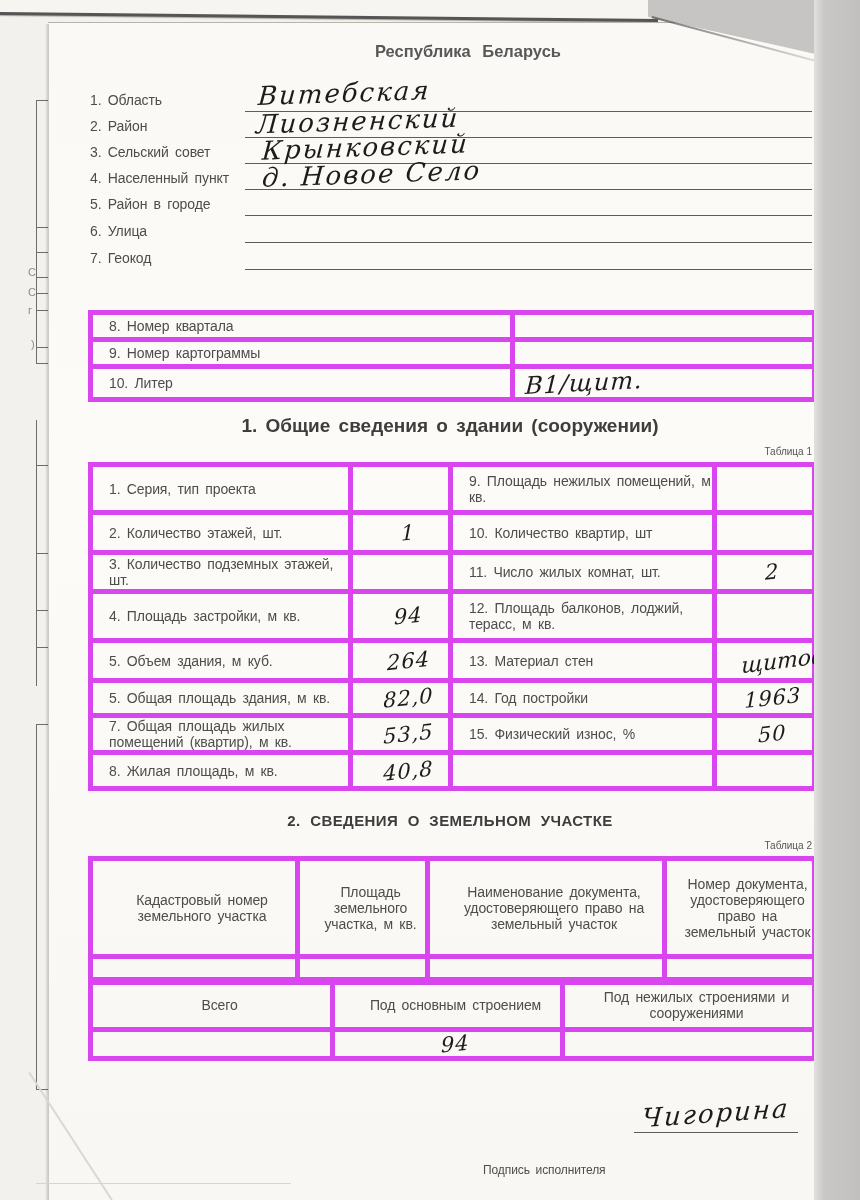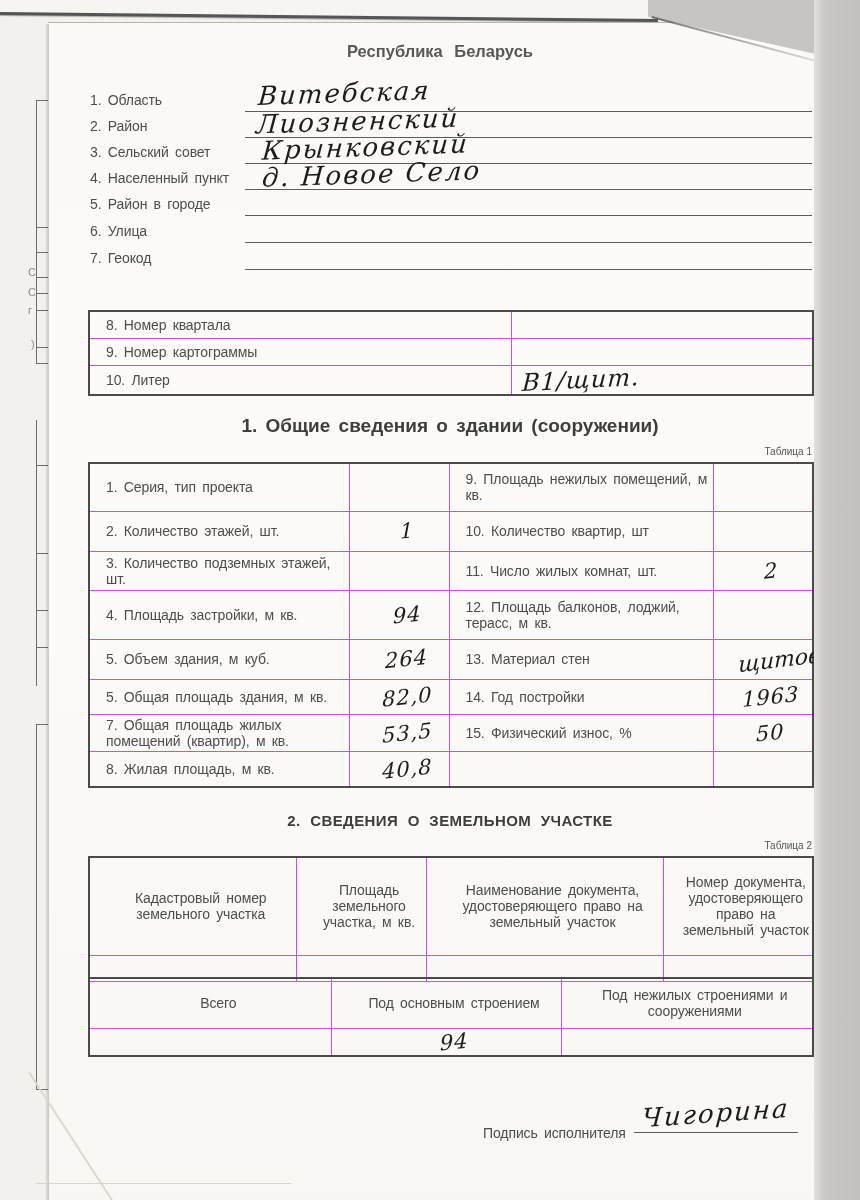--- a/index.html
+++ b/index.html
@@ -42,21 +42,21 @@
   
   .hw{font-family:"DejaVu Serif",serif;font-style:italic;color:#1c1c1c;display:inline-block;}
   .hw-addr{font-size:26px;transform:rotate(-2deg) skewX(-6deg);letter-spacing:2px;white-space:nowrap;}
   .hw-n{font-size:21px;transform:rotate(-6deg) skewX(-6deg);letter-spacing:1px;}
   .hw-big{font-size:24px;transform:rotate(-3deg) skewX(-6deg);letter-spacing:1px;white-space:nowrap;}
   .hw-ovf{font-size:22px;transform:rotate(-7deg) skewX(-8deg) translateX(8px);white-space:nowrap;}
   .hw-sig{font-size:26px;transform:rotate(-4deg) skewX(-8deg);letter-spacing:2px;white-space:nowrap;}
 
   
   table.grid{border-collapse:collapse;table-layout:fixed;background:transparent;}
-  table.grid td{border:1px solid #d946ef;overflow:visible;padding:0 0 0 16px;vertical-align:middle;}
+  table.grid td{border:5px solid #d946ef;overflow:visible;padding:0 0 0 16px;vertical-align:middle;}
   table.grid{border:2px solid #4a4a4a;}
   td.val{text-align:center;padding:0;}
   td.c{text-align:center;padding:6px 6px;vertical-align:top;}
   td.cm{text-align:center;padding:2px 6px;vertical-align:middle;}
 </style>
 </head>
 <body>
 
 <div class="scan">
 
@@ -83,21 +83,21 @@
   <span class="uc abs" style="top:266px;">С</span>
   <span class="uc abs" style="top:286px;">С</span>
   <span class="uc abs" style="top:304px;">г</span>
   <span class="uc abs" style="top:338px;left:31px;">)</span>
 
   <div class="page"></div>
   <div class="page-left-shadow"></div>
   <div class="fold"></div>
   <div class="bline"></div>
 
-  <div class="abs title" style="left:78px;top:42px;width:724px;text-align:center;">Республика Беларусь</div>
+  <div class="abs title" style="left:106px;top:42px;width:724px;text-align:center;">Республика Беларусь</div>
 
   <div class="abs lab" style="left:90px;top:92px;">1. Область</div>
   <div class="abs lab" style="left:90px;top:118px;">2. Район</div>
   <div class="abs lab" style="left:90px;top:144px;">3. Сельский совет</div>
   <div class="abs lab" style="left:90px;top:170px;">4. Населенный пункт</div>
   <div class="abs lab" style="left:90px;top:196px;">5. Район в городе</div>
   <div class="abs lab" style="left:90px;top:223px;">6. Улица</div>
   <div class="abs lab" style="left:90px;top:250px;">7. Геокод</div>
 
   <div class="uline" style="left:245px;top:111px;width:567px;"></div>
@@ -235,20 +235,20 @@
       <td class="lab cm">Под нежилых строениями и сооружениями</td>
     </tr>
     <tr style="height:28px">
       <td class="val"><span class="hw hw-n"></span></td>
       <td class="val"><span class="hw hw-n">94</span></td>
       <td class="val"><span class="hw hw-n"></span></td>
     </tr>
   </tbody>
     </table>
 
-  <div class="abs lab" style="left:483px;top:1125px;font-size:14px;">Подпись исполнителя</div>
+  <div class="abs lab" style="left:483px;top:1163px;font-size:12px;">Подпись исполнителя</div>
   <div class="uline" style="left:634px;top:1132px;width:164px;"></div>
   <span class="abs hw hw-sig" style="left:642px;top:1098px;">Чигорина</span>
 
   <div class="gray-corner"></div>
   <div class="corner-edge"></div>
   <div class="gray-right"></div>
 </div>
 
 </body></html>

